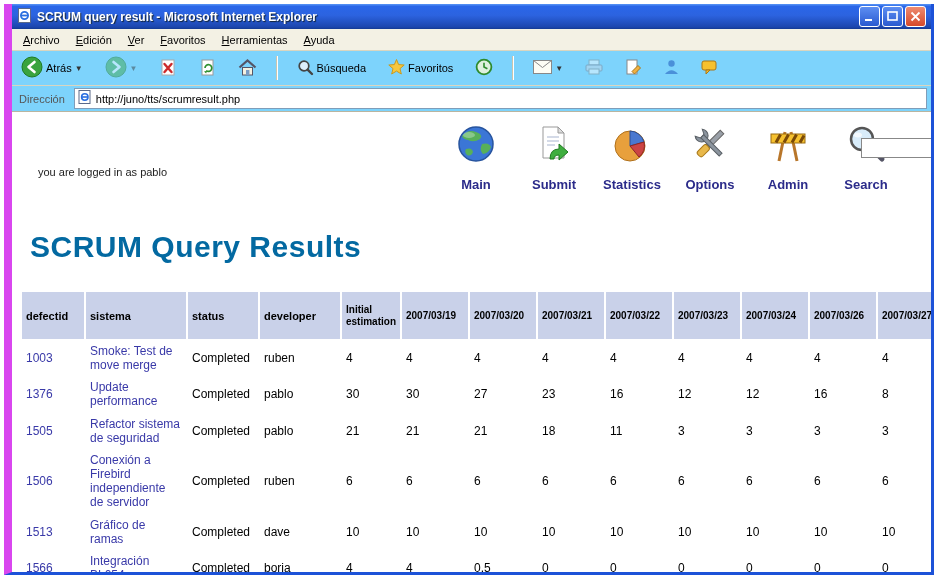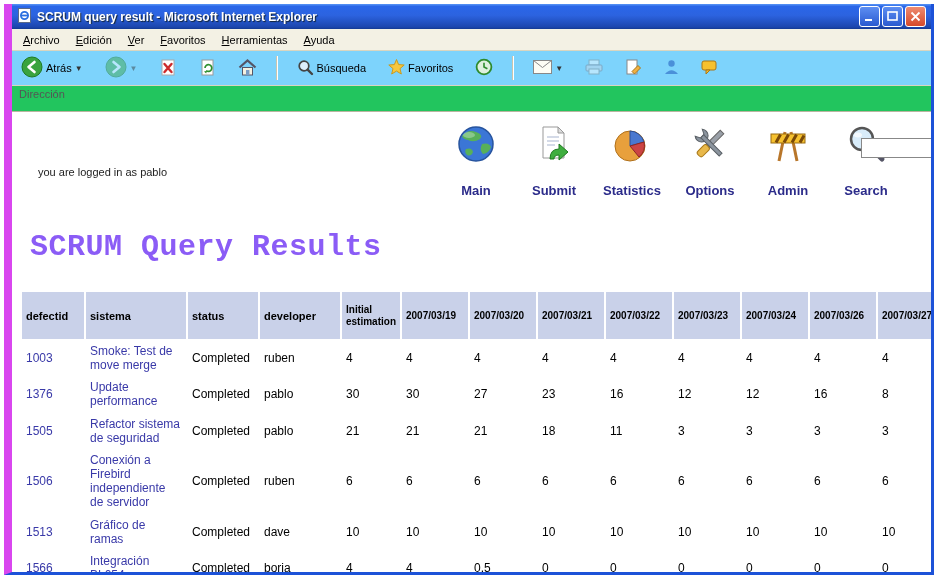--- a/index.html
+++ b/index.html
@@ -24,37 +24,37 @@
   .menu-item{display:inline-block;padding:3px 8px;cursor:default}
   .menu-item::first-letter{text-decoration:underline}
   
   .toolbar{display:flex;align-items:center;height:35px;padding:2px 6px;gap:16px;
     border-bottom:1px solid #d9d5c0;background:#7dd3fc}
   .tool-btn{display:flex;align-items:center;gap:3px;font-size:11px;padding:2px 3px;border-radius:2px}
   .drop{font-size:8px;color:#333}
   .disabled{opacity:.45}
   .tb-sep{width:2px;height:24px;border-left:1px solid #c9c5ae;border-right:1px solid #fff}
   
-  .addressbar{display:flex;gap:6px;height:26px;padding:2px 4px;
-    background:#22c55e;border-bottom:1px solid #b9b5a0}
+  .addressbar{display:flex;align-items:center;gap:6px;height:26px;padding:2px 4px;
+    background:#7dd3fc;border-bottom:1px solid #b9b5a0}
   .addr-label{font-size:11px;color:#555;padding:0 3px}
   .addr-box{flex:1;display:flex;align-items:center;gap:4px;height:21px;background:#fff;
     border:1px solid #7f9db9;padding:1px 3px}
   .addr-box input{flex:1;border:none;outline:none;font-size:11px;font-family:"Liberation Sans",sans-serif}
   
   .content{position:relative;background:#fff;height:483px;overflow:hidden}
   .header-area{position:relative;height:112px}
   .login-status{position:absolute;left:26px;top:54px;font-size:11px;color:#222}
   .site-nav{position:absolute;left:428px;top:12px;display:flex;gap:6px}
   .nav-item{width:72px;text-align:center;cursor:pointer}
-  .nav-item .nav-label{display:block;font-weight:bold;font-size:13px;color:#2b2b8a;margin-top:16px}
+  .nav-item .nav-label{display:block;font-weight:bold;font-size:13px;color:#2b2b8a;margin-top:10px}
   .quick-search{position:absolute;right:-2px;top:26px;width:72px;height:20px;
     border:1px solid #888;font-size:11px;padding:1px 3px}
-  h1.page-title{margin:6px 8px 26px 18px;font-family:Liberation Mono, monospace;font-weight:bold;
-    font-size:30px;color:#8b5cf6;letter-spacing:.5px}
+  h1.page-title{margin:6px 8px 26px 18px;font-family:Liberation Sans, sans-serif;font-weight:bold;
+    font-size:30px;color:#0369a1;letter-spacing:.5px}
   
   table.results{margin-left:8px;border-collapse:separate;border-spacing:2px;table-layout:fixed;width:922px}
   table.results th{background:#c9d1e9;font-weight:bold;font-size:11px;text-align:left;
     padding:12px 4px;vertical-align:middle}
   table.results th.date{font-size:10px;white-space:nowrap}
   table.results th.init{font-size:10px;line-height:1.15}
   table.results td{padding:3px 4px;vertical-align:middle;background:#fff;font-size:12px;line-height:1.18}
   td.status-cell{background:#c6e1a5}
   a.defect-link,a.headline-link{color:#3939a8;text-decoration:none;cursor:pointer}
 </style>
@@ -186,20 +186,30 @@
     <span class="tool-btn">
       <span><svg width="17" height="15">
             <rect x="1" y="1" width="14" height="9" rx="2" fill="#f6c12f" stroke="#a97718"></rect>
             <path d="M5 10 L5 14 L9 10 Z" fill="#f6c12f" stroke="#a97718"></path>
           </svg></span>
     </span>
   </div>
 
   <div class="addressbar">
     <span class="addr-label">Dirección</span>
+    <span class="addr-box">
+      <span>
+        <svg width="14" height="14">
+            <rect x="1" y="0.5" width="11" height="13" fill="#fff" stroke="#5a6a8a"></rect>
+            <circle cx="6.8" cy="7" r="3.2" fill="none" stroke="#2a6fe0" stroke-width="1.6"></circle>
+            <line x1="3.8" y1="7" x2="9.8" y2="7" stroke="#2a6fe0" stroke-width="1.6"></line>
+          </svg>
+      </span>
+      <input type="text" value="http://juno/tts/scrumresult.php" style="">
+    </span>
   </div>
 
   <div class="content">
     <div class="header-area">
       <span class="login-status">you are logged in as pablo</span>
 
       <div class="site-nav">
         <span class="nav-item">
           <span><svg width="42" height="40" viewBox="0 0 40 40">
                 <circle cx="20" cy="20" r="17" fill="#3b76d6" stroke="#27549e" stroke-width="1.5"></circle>

